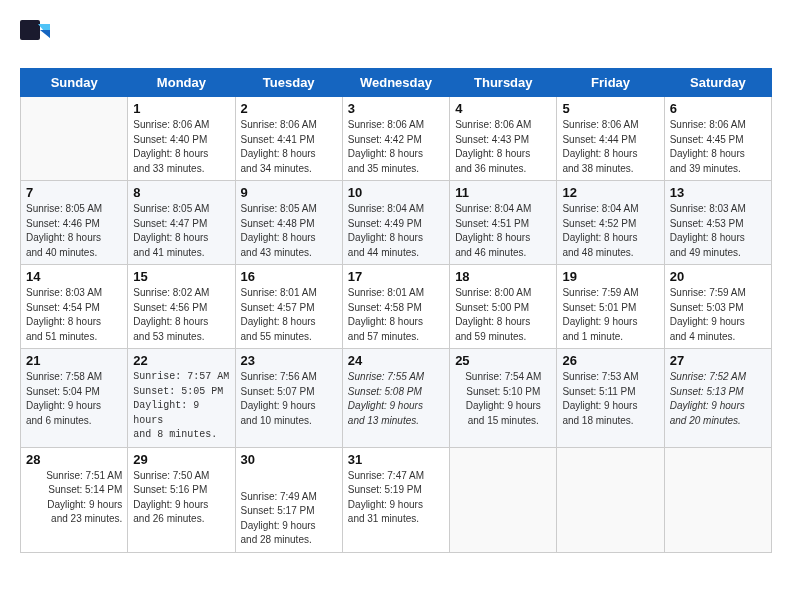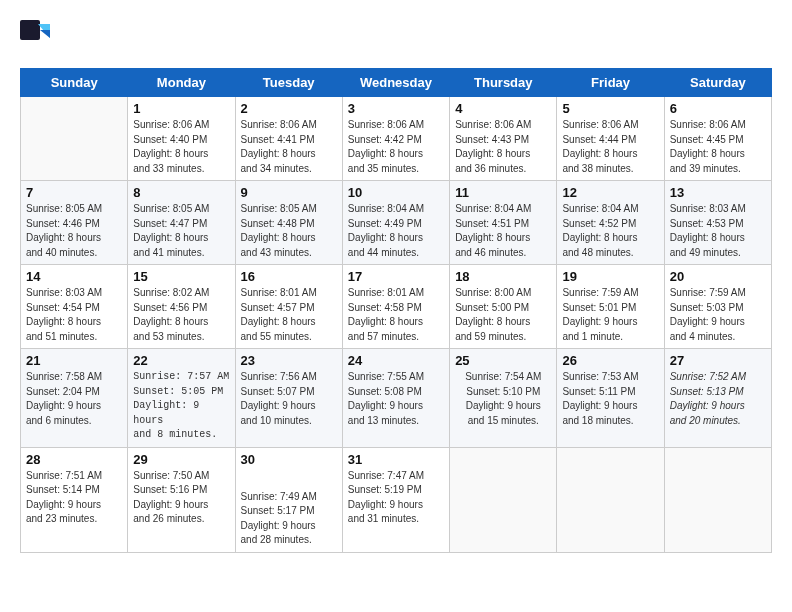--- a/index.html
+++ b/index.html
@@ -256,41 +256,41 @@
           <div class="day-info" style="white-space: pre-line;">Sunrise: 7:59 AM
 Sunset: 5:03 PM
 Daylight: 9 hours
 and 4 minutes.</div>
         </td>
       </tr>
       <tr>
         <td class="has-day">
           <div class="day-number">21</div>
           <div class="day-info" style="white-space: pre-line;">Sunrise: 7:58 AM
-Sunset: 2:04 PM
+Sunset: 5:04 PM
 Daylight: 9 hours
 and 6 minutes.</div>
         </td>
         <td class="has-day">
           <div class="day-number">22</div>
           <div class="day-info" style="white-space: pre-line; font-family: Liberation Mono, monospace;">Sunrise: 7:57 AM
 Sunset: 5:05 PM
 Daylight: 9 hours
 and 8 minutes.</div>
         </td>
         <td class="has-day">
           <div class="day-number">23</div>
           <div class="day-info" style="white-space: pre-line;">Sunrise: 7:56 AM
 Sunset: 5:07 PM
 Daylight: 9 hours
 and 10 minutes.</div>
         </td>
         <td class="has-day">
           <div class="day-number">24</div>
-          <div class="day-info" style="white-space: pre-line;">Sunrise: 7:55 AM
+          <div class="day-info" style="white-space: pre-line; font-style: italic;">Sunrise: 7:55 AM
 Sunset: 5:08 PM
 Daylight: 9 hours
 and 13 minutes.</div>
         </td>
         <td class="has-day">
           <div class="day-number">25</div>
           <div class="day-info" style="white-space: pre-line; text-align: center;">Sunrise: 7:54 AM
 Sunset: 5:10 PM
 Daylight: 9 hours
 and 15 minutes.</div>
@@ -306,21 +306,21 @@
           <div class="day-number">27</div>
           <div class="day-info" style="white-space: pre-line; font-style: italic;">Sunrise: 7:52 AM
 Sunset: 5:13 PM
 Daylight: 9 hours
 and 20 minutes.</div>
         </td>
       </tr>
       <tr>
         <td class="has-day">
           <div class="day-number">28</div>
-          <div class="day-info" style="white-space: pre-line;">Sunrise: 7:51 AM
+          <div class="day-info" style="white-space: pre-line; text-align: right;">Sunrise: 7:51 AM
 Sunset: 5:14 PM
 Daylight: 9 hours
 and 23 minutes.</div>
         </td>
         <td class="has-day">
           <div class="day-number">29</div>
           <div class="day-info" style="white-space: pre-line;">Sunrise: 7:50 AM
 Sunset: 5:16 PM
 Daylight: 9 hours
 and 26 minutes.</div>

